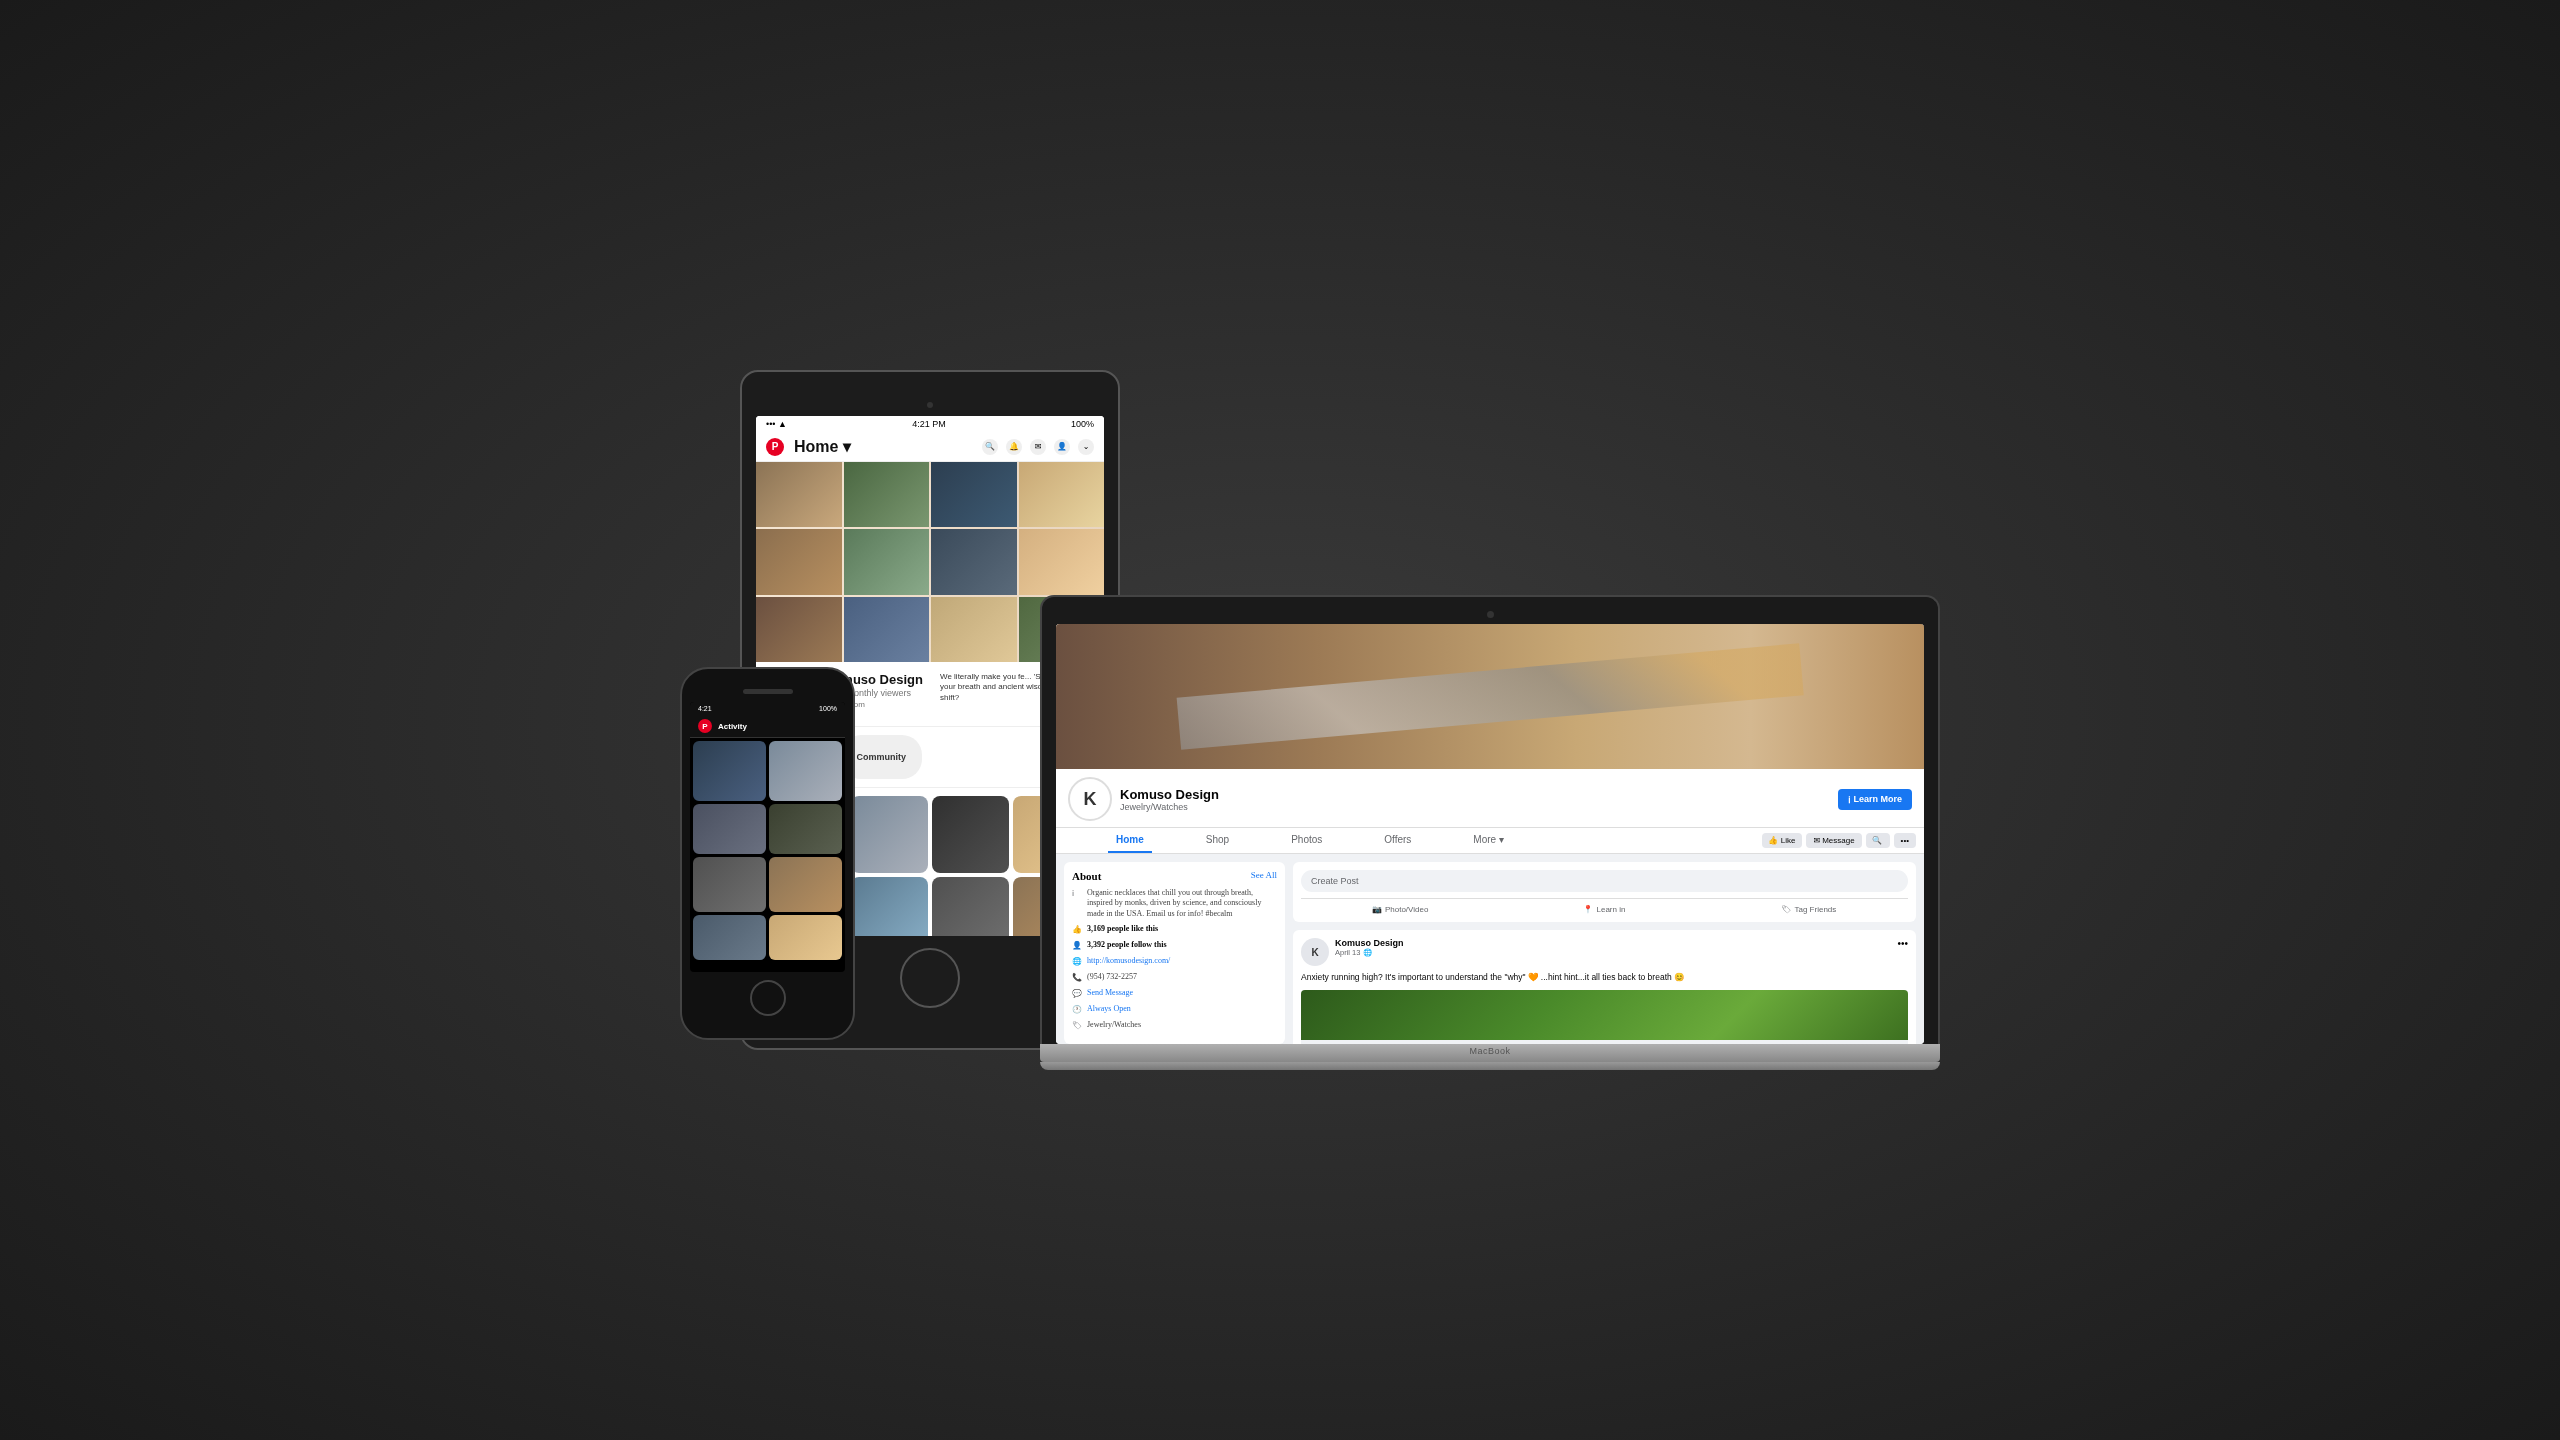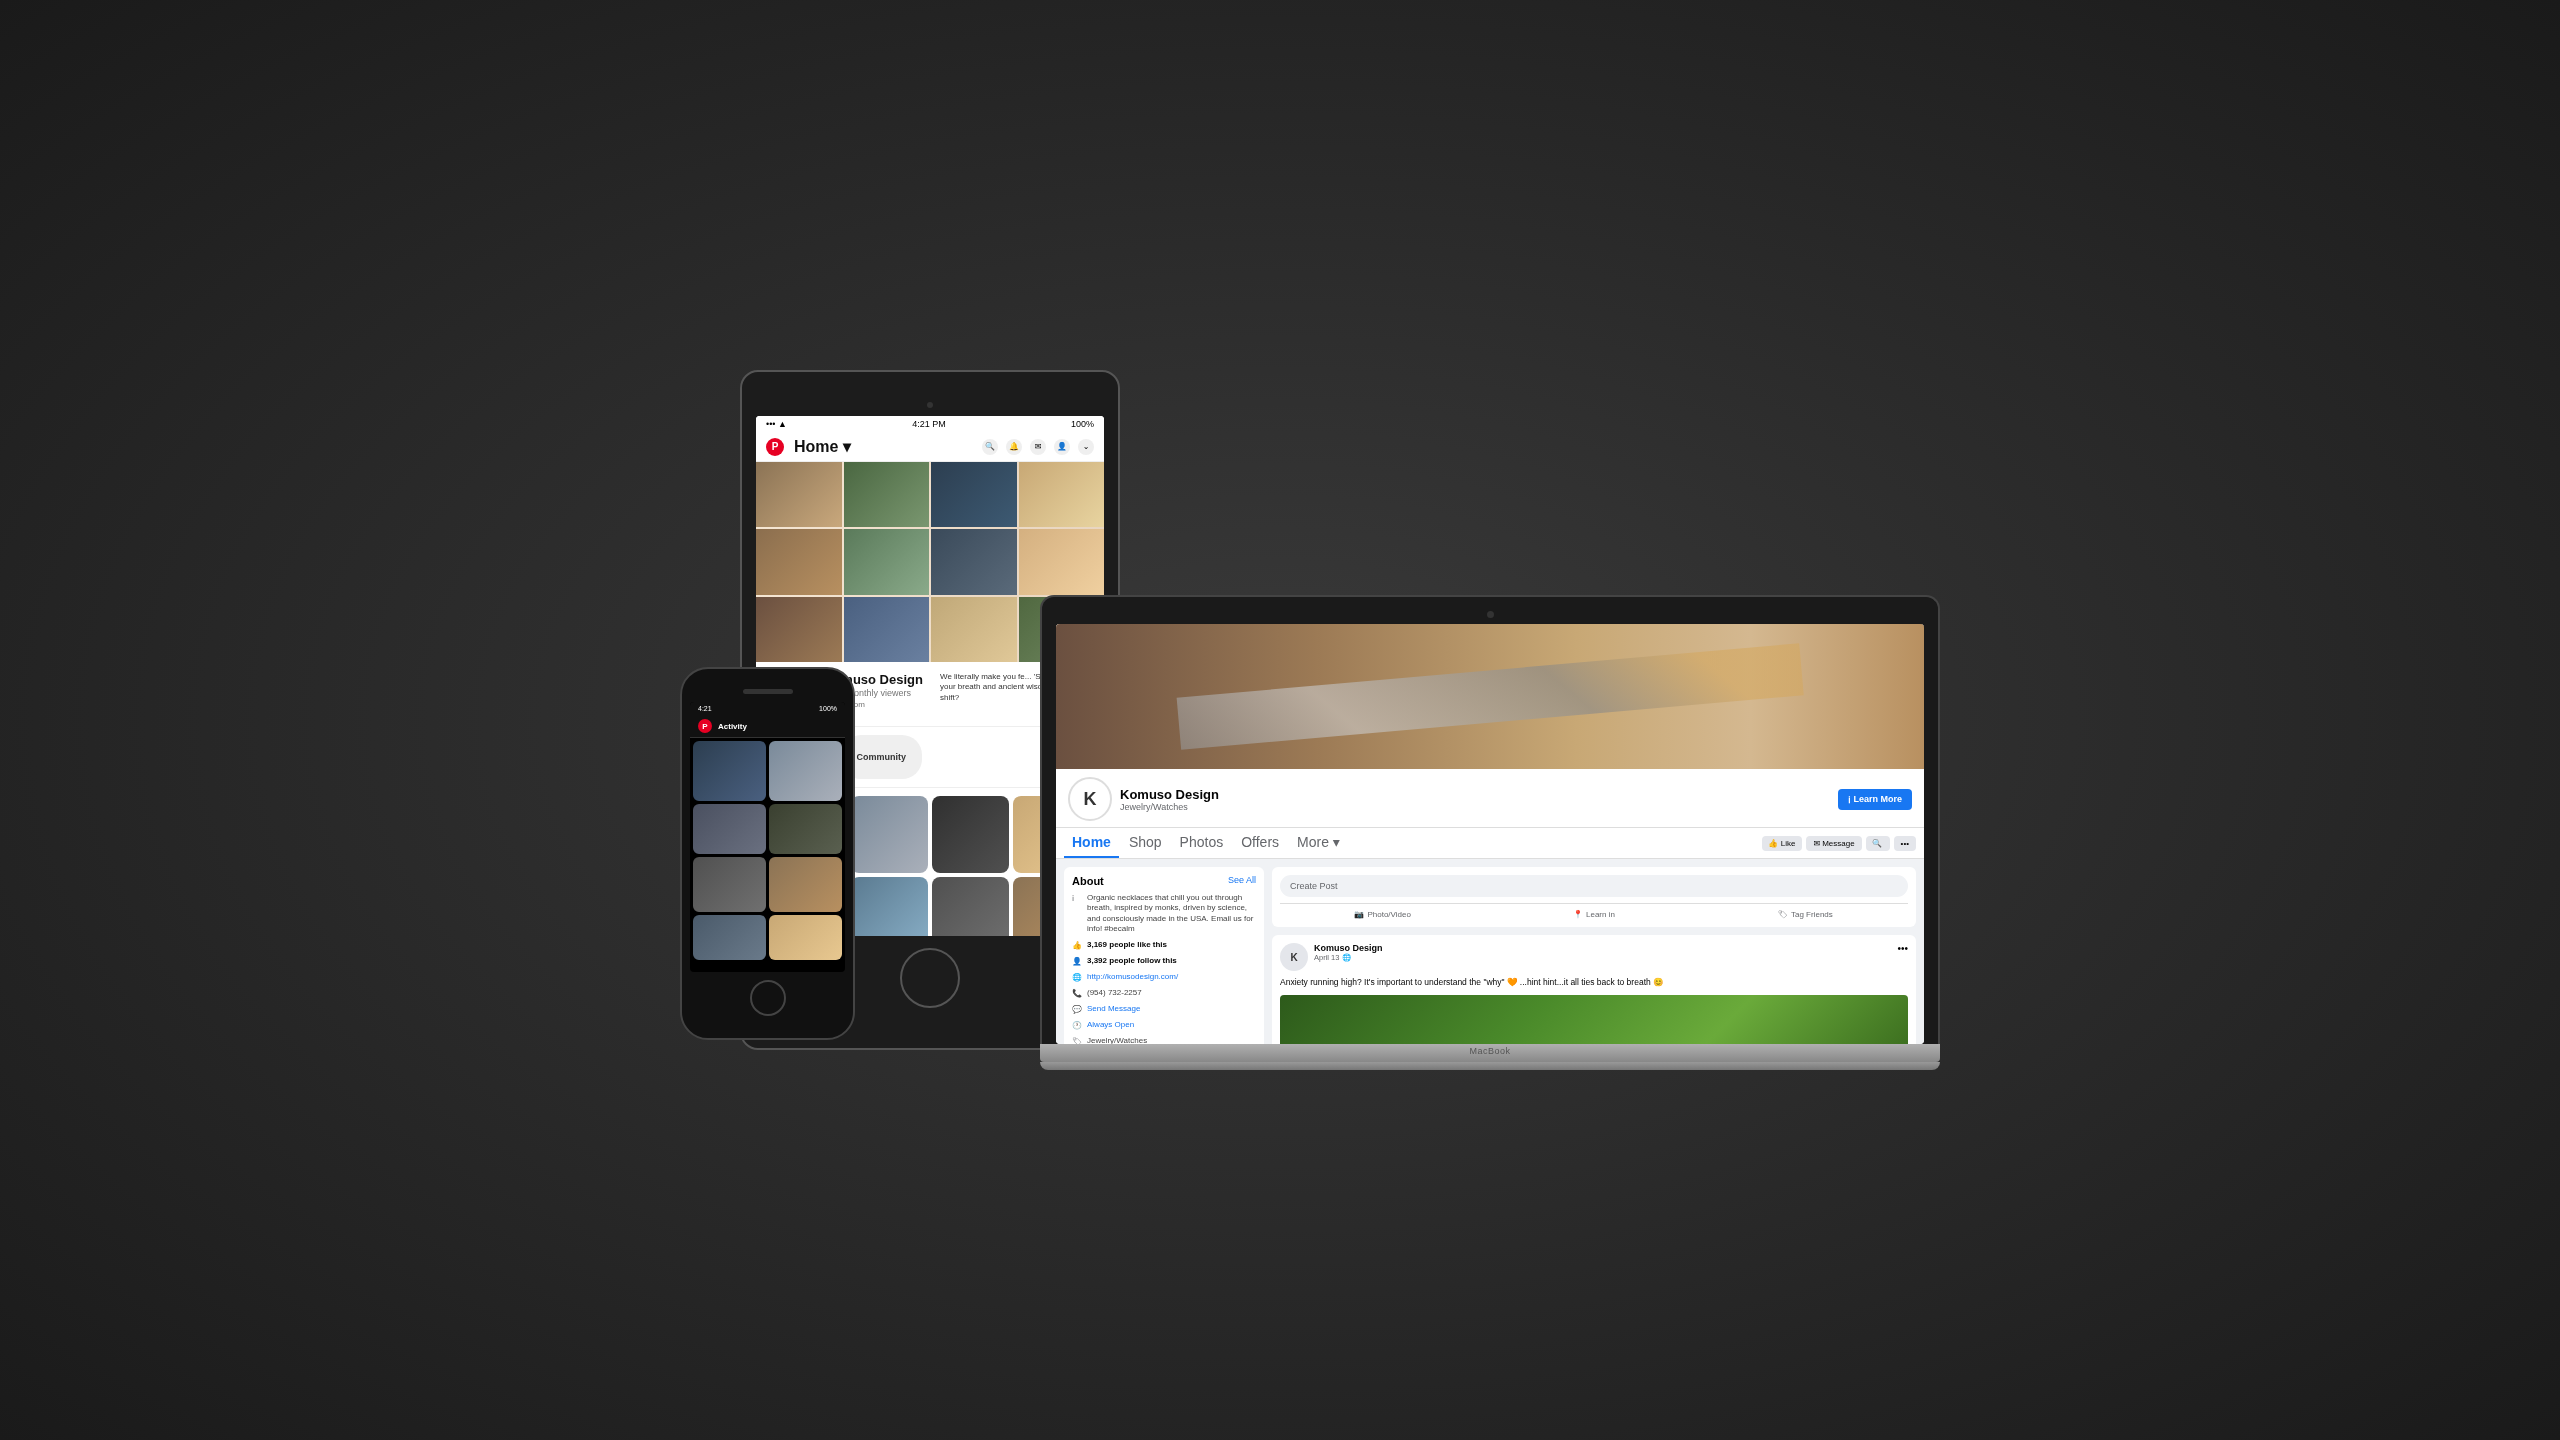--- a/index.html
+++ b/index.html
@@ -261,24 +261,25 @@
       background: #fff;
       display: flex;
       border-bottom: 1px solid #ddd;
       padding: 0 8px;
       gap: 2px;
       align-items: center;
     }
 
     .fb-nav-item {
       padding: 6px 8px;
-      font-size: 14px;
+      font-size: 10px;
       color: #65676b;
       cursor: pointer;
       border-bottom: 2px solid transparent;
+      margin-left: 44px;
     }
 
     .fb-nav-item.active {
       color: #1877f2;
       border-bottom-color: #1877f2;
       font-weight: 600;
     }
 
     .fb-action-btns {
       display: flex;
@@ -302,22 +303,23 @@
 
     .fb-main-content {
       display: flex;
       gap: 8px;
       padding: 8px;
       height: calc(100% - 200px);
       overflow: hidden;
     }
 
     .fb-sidebar {
-      width: 200px;
+      width: 221px;
       flex-shrink: 0;
+      font-family: Liberation Serif, serif;
     }
 
     .fb-about-box {
       background: #fff;
       border-radius: 6px;
       padding: 8px;
       font-size: 8px;
     }
 
     .fb-about-title {

